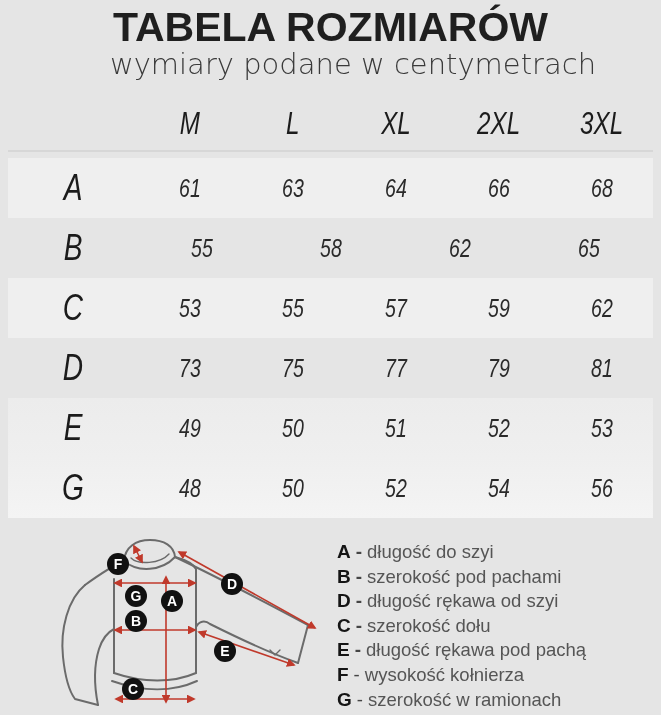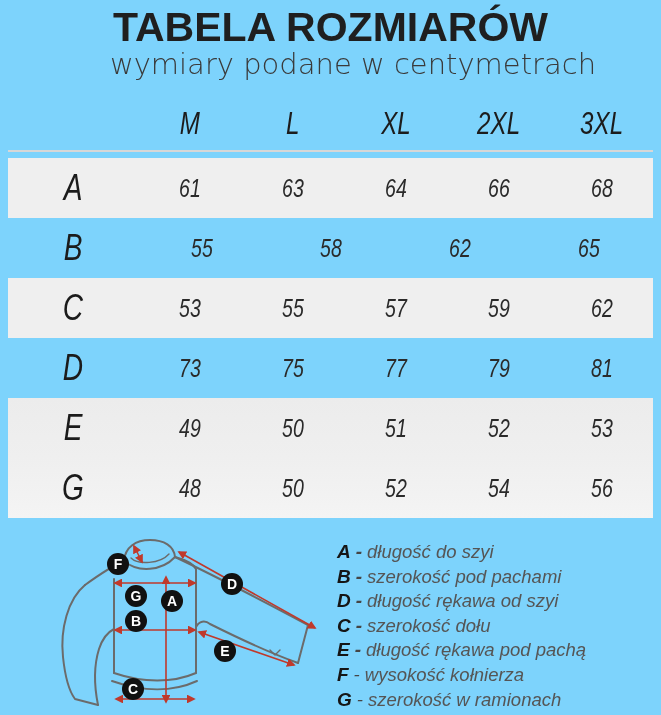--- a/index.html
+++ b/index.html
@@ -1,17 +1,17 @@
 <!DOCTYPE html>
 <html><head>
 <meta charset="utf-8">
 <style>
   html,body{margin:0;padding:0;background:#fff;}
   .canvas{
-    position:relative;width:661px;height:715px;background:#7dd3fc;
+    position:relative;width:661px;height:715px;background:#e5e5e5;
     font-family:"Liberation Sans",sans-serif;overflow:hidden;
   }
 
   
   .hdr{position:absolute;top:6px;left:0;width:661px;text-align:center;}
   .title{
     font-size:41px;font-weight:700;color:#1f1f1f;letter-spacing:0px;
     line-height:1.05;margin:0;
   }
   .subtitle{
@@ -41,21 +41,21 @@
   .trow.shade-bot{background:linear-gradient(#efefef,#f4f4f4);}
   .trow .lab{
     width:130px;text-align:center;font-style:italic;font-size:36px;color:#1b1b1b;
   }
   .trow .val{
     flex:1;text-align:center;font-style:italic;font-size:25px;color:#2a2a2a;
   }
 
   
   .diagram{position:absolute;left:58px;top:533px;width:280px;height:180px;}
-  .legend{position:absolute;left:337px;top:540px;width:320px;font-style:italic;}
+  .legend{position:absolute;left:337px;top:540px;width:320px;}
   .legend-line{margin:0;line-height:24.6px;font-size:18.5px;color:#555555;white-space:nowrap;}
   .legend-line .ltr{font-weight:700;color:#151515;font-size:19px;}
   .legend-line .sep{margin:0 5px;color:#454545;}
 </style>
 </head>
 <body>
 
 <div class="canvas">
 
   <div class="hdr">

